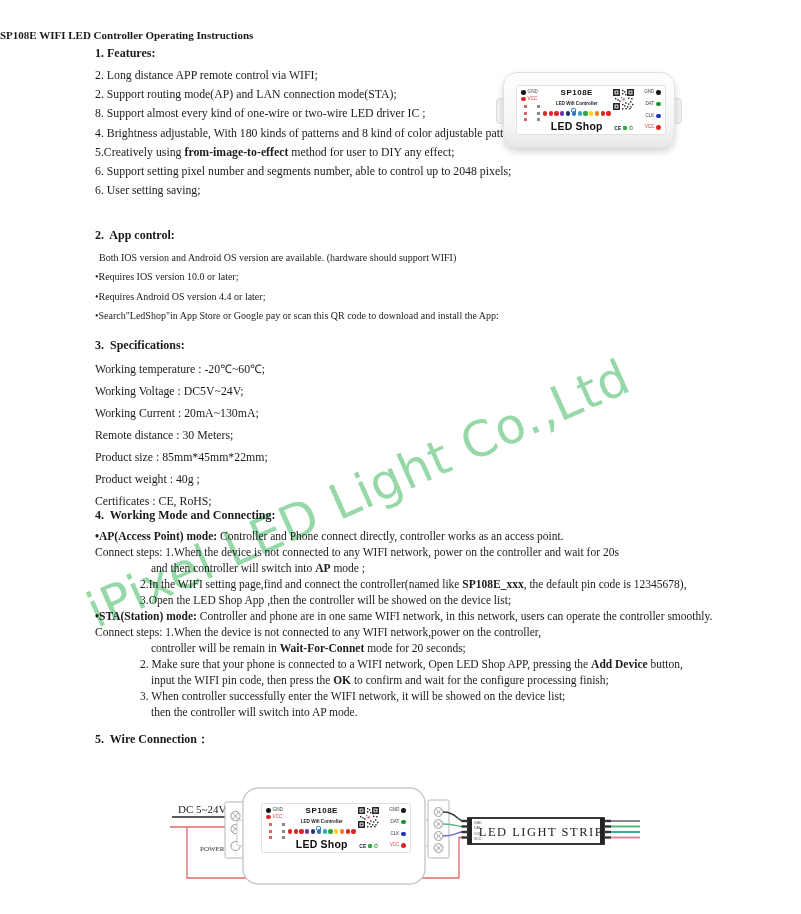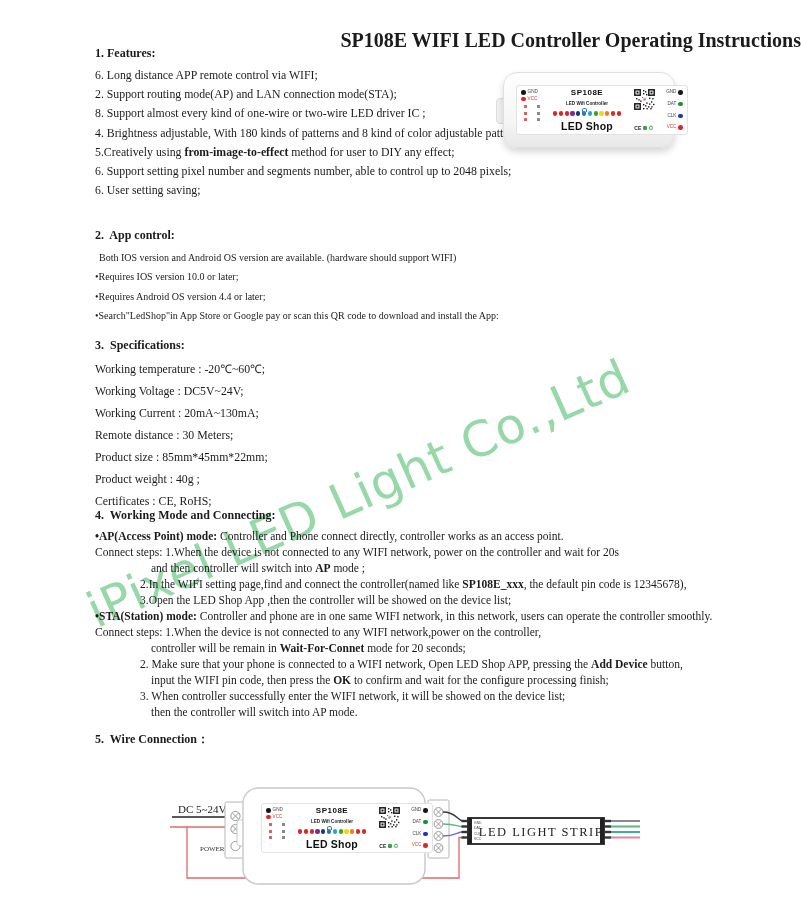--- a/index.html
+++ b/index.html
@@ -4,41 +4,41 @@
 <style>
   html,body{margin:0;padding:0;background:#fff;}
   .page{position:relative;width:801px;height:914px;background:#ffffff;overflow:hidden;
         font-family:"Liberation Serif",serif;color:#1b1b1b;}
   
   .wm{position:absolute;left:90px;top:585px;transform:rotate(-24deg);transform-origin:0 50%;
       font-family:"DejaVu Sans",sans-serif;font-size:49px;letter-spacing:1px;
       color:#8ed5a0;opacity:.92;white-space:nowrap;z-index:1;}
   .content{position:absolute;inset:0;z-index:2;}
   
-  .title{position:absolute;top:29px;left:0;width:100%;text-align:right;
-         font-weight:bold;font-size:20px;white-space:pre;}
+  .title{position:absolute;top:29px;left:0;width:100%;text-align:left;
+         font-weight:bold;font-size:11px;white-space:pre;}
   .sec{position:absolute;left:95px;}
   .sec-h{font-weight:bold;font-size:12px;white-space:pre;margin:0 0 5px 0;}
   .f-item{font-size:11.8px;line-height:19.2px;white-space:pre;}
   .a-item{font-size:10px;line-height:19.4px;white-space:pre;}
   .a-first{padding-left:4px;}
   .s-item{font-size:11.8px;line-height:22px;white-space:pre;}
   .w-line{font-size:11.5px;line-height:16px;white-space:pre;}
   .ind-a{padding-left:45px;}
   .ind-b{padding-left:56px;}
   
   .photo{position:absolute;left:503px;top:72px;width:172px;height:76px;}
   .shell{position:absolute;inset:0;border-radius:14px;border:1px solid #e0e0e0;
          background:linear-gradient(180deg,#fefefe 0%,#f6f6f6 65%,#e8e8e8 100%);
          box-shadow:0 4px 7px rgba(0,0,0,.16);}
   .ear{position:absolute;width:12px;height:24px;top:26px;background:#f1f1f1;
        border:1px solid #ddd;border-radius:4px;}
   .ear.l{left:-7px;}.ear.r{right:-7px;}
   
-  .ctrl-label{position:absolute;width:172px;height:50px;background:#fff;border:1px solid #e2e2e2;
+  .ctrl-label{position:absolute;width:150px;height:50px;background:#fff;border:1px solid #e2e2e2;
               border-radius:3px;display:flex;gap:2px;padding:2px 4px;box-sizing:border-box;
               font-family:"Liberation Sans",sans-serif;}
   .cl-left{width:21px;display:flex;flex-direction:column;gap:2px;padding-top:2px;}
   .pin-row{display:flex;align-items:center;gap:2px;line-height:1;}
   .pin-row.rt{justify-content:flex-end;}
   .pdot{width:4.6px;height:4.6px;border-radius:50%;flex:none;}
   .plabel{font-size:4.6px;color:#444;line-height:1;}
   .c-blk{background:#151515;}.c-red{background:#e02424;}
   .c-grn{background:#18922b;}.c-blu{background:#1d2fc0;}
   .vccred{color:#d04040;}
@@ -71,21 +71,21 @@
 <div class="page">
 
   <div class="wm">iPixel LED Light Co.,Ltd</div>
 
   <div class="content">
 
     <div class="title">SP108E WIFI LED Controller Operating Instructions</div>
 
     <div class="sec" style="top:46px;">
       <div class="sec-h">1. Features:</div>
-      <div class="f-item"><span>6. Long distance APP remote control via WIFI;</span></div>
+      <div class="f-item"><span>2. Long distance APP remote control via WIFI;</span></div>
       <div class="f-item"><span>2. Support routing mode(AP) and LAN connection mode(STA);</span></div>
       <div class="f-item"><span>8. Support almost every kind of one-wire or two-wire LED driver IC ;</span></div>
       <div class="f-item"><span>4. Brightness adjustable, With 180 kinds of patterns and 8 kind of color adjustable patterns;</span></div>
       <div class="f-item"><span>5.Creatively using </span><b>from-image-to-effect</b><span> method for user to DIY any effect;</span></div>
       <div class="f-item"><span>6. Support setting pixel number and segments number, able to control up to 2048 pixels;</span></div>
       <div class="f-item"><span>6. User setting saving;</span></div>
     </div>
 
     <div class="photo">
       <div class="ear l"></div>

